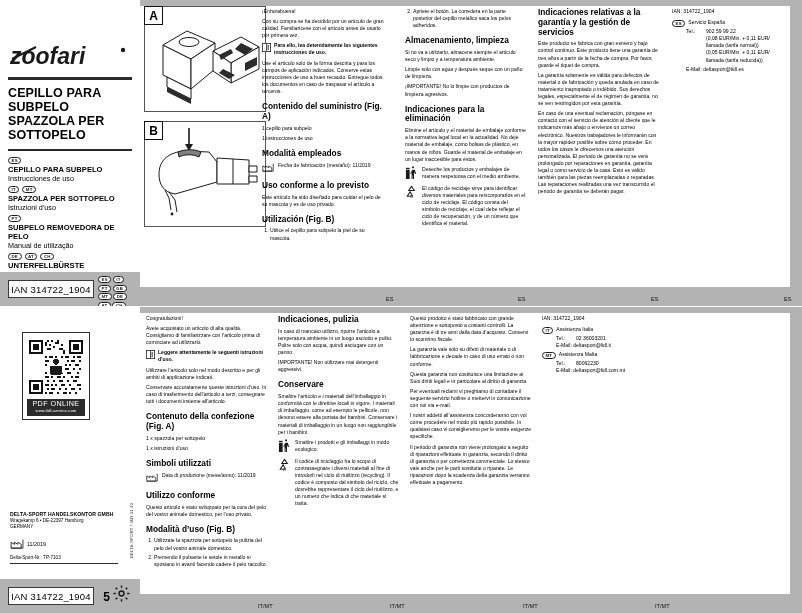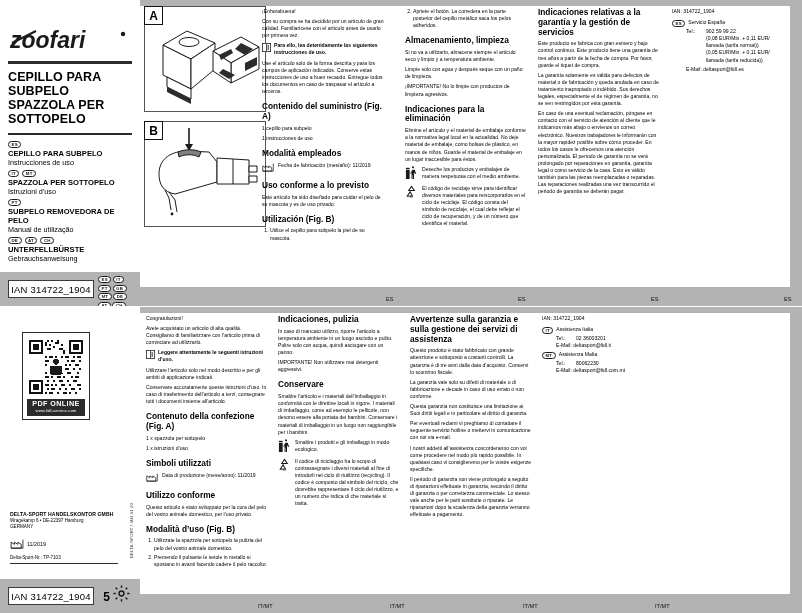--- a/index.html
+++ b/index.html
@@ -17,21 +17,21 @@
   .page.bottom { top:307px; }
   .hsep { position:absolute; left:0; top:306px; width:802px; height:1px; background:#ffffff; }
 
   
   .greybar {
     position:absolute; background:#b3b3b3;
   }
 
   
   .brandcol {
-    position:absolute; left:0; top:0; width:140px; height:100%;
+    position:absolute; left:0; top:16px; width:140px; height:100%;
     padding:24px 8px 0 8px;
   }
   .logo { margin:4px 0 0 2px; }
   .logo svg { display:block; }
   .rule { height:3px; background:#2b2b2b; margin:7px 0 6px 0; }
   .rule.thin { height:1.5px; }
   .title-es, .title-it {
     font-weight:bold; font-size:12.5px; line-height:14px; letter-spacing:0.1px;
   }
   .title-block { margin-bottom:5px; }
@@ -113,21 +113,21 @@
   
   .qrwrap {
     position:absolute; left:22px; top:25px; width:68px; height:88px;
     border:1.4px solid #2b2b2b; background:#fff; padding:4px;
   }
   .qrimg { width:58px; height:58px; display:block; margin:1px auto 0 auto; }
   .pdfonline {
     margin:3px auto 0 auto; width:58px; height:17px; background:#2b2b2b;
     color:#fff; text-align:center; padding-top:1px;
   }
-  .pdfonline .t1 { font-size:7.2px; font-weight:bold; letter-spacing:0.4px; line-height:8px; }
+  .pdfonline .t1 { font-size:7.2px; font-weight:normal; letter-spacing:0.4px; line-height:8px; }
   .pdfonline .t2 { font-size:4.2px; letter-spacing:0.1px; line-height:6px; }
   .company { position:absolute; left:10px; top:204px; width:120px; }
   .company .c1 { font-size:5.1px; font-weight:bold; line-height:7px; letter-spacing:0.1px; }
   .company .c2 { font-size:4.6px; line-height:6.4px; }
   .company .dateline { display:flex; align-items:center; gap:3px; margin-top:4px; }
   .company .dateval { font-size:5.4px; }
   .company .partno { font-size:4.6px; margin-top:2px; }
   .company .uline { height:0.8px; background:#2b2b2b; margin-top:3px; width:108px; }
   .sidecode {
     position:absolute; right:6px; top:196px;
@@ -591,21 +591,20 @@
             <path d="M7 1.5 L10 6 L4 6 Z" fill="none" stroke="#1a1a1a" stroke-width="1.1"></path>
             <path d="M2.5 12 L5.5 7.2 L8 11.8 Z" fill="none" stroke="#1a1a1a" stroke-width="1.1"></path>
             <text x="5" y="13.6" font-size="3" fill="#1a1a1a" font-family="Liberation Sans, sans-serif">01</text>
           </svg>
       </span>
       <span class="stxt">Il codice di riciclaggio ha lo scopo di contrassegnare i diversi materiali al fine di introdurli nel ciclo di riutilizzo (recycling). Il codice è composto dal simbolo del riciclo, che dovrebbe rappresentare il ciclo del riutilizzo, e un numero che indica di che materiale si tratta.</span>
     </div>
   </div>
 
   <div class="txtcol" style="left:410px;">
-    <h2 class="first">Avvertenze sulla garanzia e sulla gestione dei servizi di assistenza</h2>
     <p>Questo prodotto è stato fabbricato con grande attenzione e sottoposto a costanti controlli. La garanzia è di tre anni dalla data d’acquisto. Conservi lo scontrino fiscale.</p>
     <p>La garanzia vale solo su difetti di materiale o di fabbricazione e decade in caso di uso errato o non conforme.</p>
     <p>Questa garanzia non costituisce una limitazione ai Suoi diritti legali e in particolare al diritto di garanzia.</p>
     <p>Per eventuali reclami vi preghiamo di contattare il seguente servizio hotline o mettervi in comunicazione con noi via e-mail.</p>
     <p>I nostri addetti all’assistenza concorderanno con voi come procedere nel modo più rapido possibile. In qualsiasi caso vi consiglieremo per le vostre esigenze specifiche.</p>
     <p>Il periodo di garanzia non viene prolungato a seguito di riparazioni effettuate in garanzia, secondo il diritto di garanzia o per correttezza commerciale. Lo stesso vale anche per le parti sostituite o riparate. Le riparazioni dopo la scadenza della garanzia verranno effettuate a pagamento.</p>
   </div>
 
   <div class="txtcol svc" style="left:542px;width:130px;">
     <div class="ian">IAN: 314722_1904</div>

